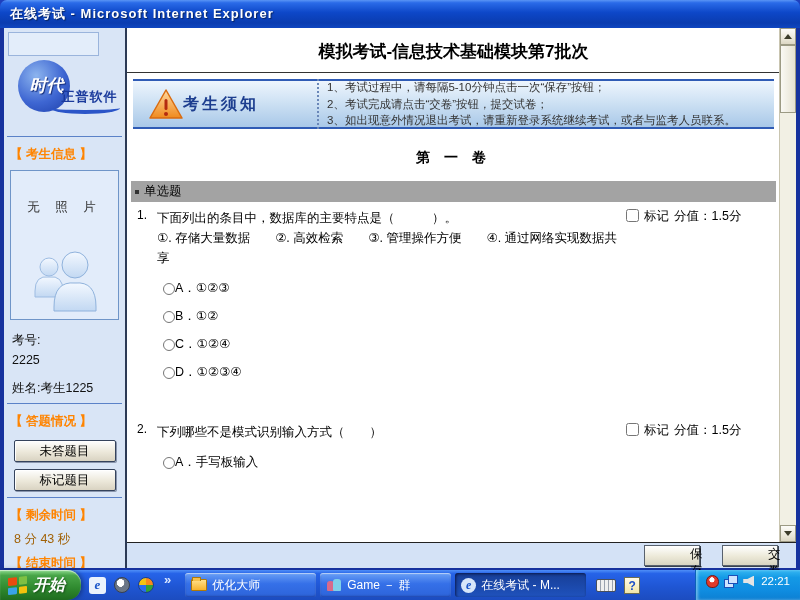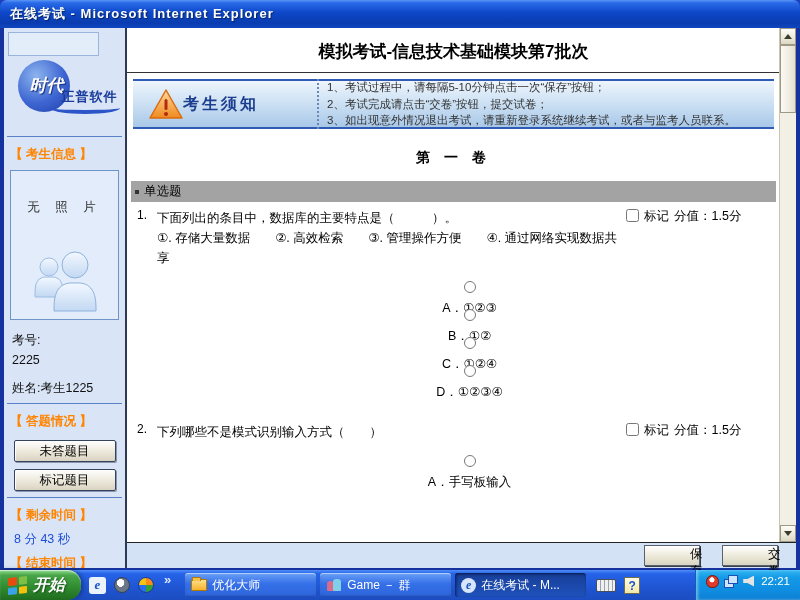--- a/index.html
+++ b/index.html
@@ -30,21 +30,21 @@
   .photo-box { margin:4px 6px 2px; border:1px solid #6f95c8; height:150px; background:#e2ecfa; position:relative; }
   .no-photo { position:absolute; top:28px; width:100%; text-align:center; color:#333; font-size:12.5px; letter-spacing:6px; }
   .people-svg { position:absolute; bottom:6px; left:50%; transform:translateX(-50%); }
   .id-block { padding:8px 8px 0; color:#111; line-height:1.6; font-size:12.5px; }
   .name-line { padding:10px 8px 0; color:#111; font-size:12.5px; }
   .side-btn { display:block; margin:7px auto 0; width:102px; height:22px;
     background:linear-gradient(180deg,#fefefe,#ece8da 55%,#d9d3c2);
     border:1px solid #35435c; border-radius:2px; box-shadow:1px 1px 0 #8a96ad, inset 1px 1px 0 #fff;
     font-size:12.5px; color:#000; text-align:center; line-height:19px; cursor:pointer;
     font-family:"Liberation Sans","DejaVu Sans",sans-serif; }
-  .time-text { padding:4px 10px 0; font-size:12.5px; color:#1d4ed8; }
+  .time-text { padding:4px 10px 0; font-size:12.5px; color:#a16207; }
 
   
   .main-col { flex:1; display:flex; flex-direction:column; background:#fff; min-width:0; }
   .content { position:relative; flex:1; padding:0 20px 0 4px; overflow:hidden; }
 
   .page-title { text-align:center; font-size:17px; font-weight:bold; color:#000; padding:12px 0 9px; }
   .title-rule { border-top:1px solid #333; margin:0 -4px 0 -4px; }
 
   .notice { margin:6px 2px; border-top:2px solid #2f5bb5; border-bottom:2px solid #2f5bb5;
     background:linear-gradient(180deg,#eef5fd 0%,#cfe2f4 45%,#a9c8e8 100%);
@@ -60,21 +60,21 @@
   .volume { text-align:center; font-weight:bold; font-size:14px; letter-spacing:5px; padding:14px 0 12px; color:#000; }
 
   .qsec-bar { display:flex; align-items:center; gap:5px; background:#a3a3a3; font-size:12.5px; color:#000; padding:2px 4px; margin:2px 0 6px; }
   .qsec-bullet { width:4px; height:4px; background:#333; }
 
   .q-head { display:flex; margin-top:6px; }
   .q-num { width:26px; padding-left:6px; font-size:12px; color:#000; }
   .q-body { flex:1; font-size:12.5px; color:#000; line-height:1.6; }
   .q-mark { width:150px; display:flex; align-items:flex-start; gap:5px; font-size:12.5px; color:#000; }
   .q-mark input { width:13px; height:13px; margin-top:1px; }
-  .opt { display:flex; align-items:center; gap:7px; margin:13px 0 0 32px; font-size:12.5px; color:#000; height:15px;flex-direction:column; }
+  .opt { display:flex; align-items:center; gap:0; margin:13px 0 0 32px; font-size:12.5px; color:#000; height:15px; }
   .opt input { width:12px; height:12px; }
   .q2-gap { margin-top:42px; }
 
   
   .scrollbar { position:absolute; top:0; right:0; bottom:0; width:17px; background:#f2f0e4; border-left:1px solid #c9c5b0; }
   .sb-btn { position:absolute; left:0; right:0; height:17px;
     background:linear-gradient(180deg,#fdfcf9,#e9e5d6 70%,#dcd7c4); border:1px solid #9c9a84;
     display:flex; align-items:center; justify-content:center; cursor:pointer; }
   .sb-up { top:0; } .sb-down { bottom:0; }
   .arr-up { width:0; height:0; border-left:4px solid transparent; border-right:4px solid transparent; border-bottom:5px solid #3c3c2a; }

